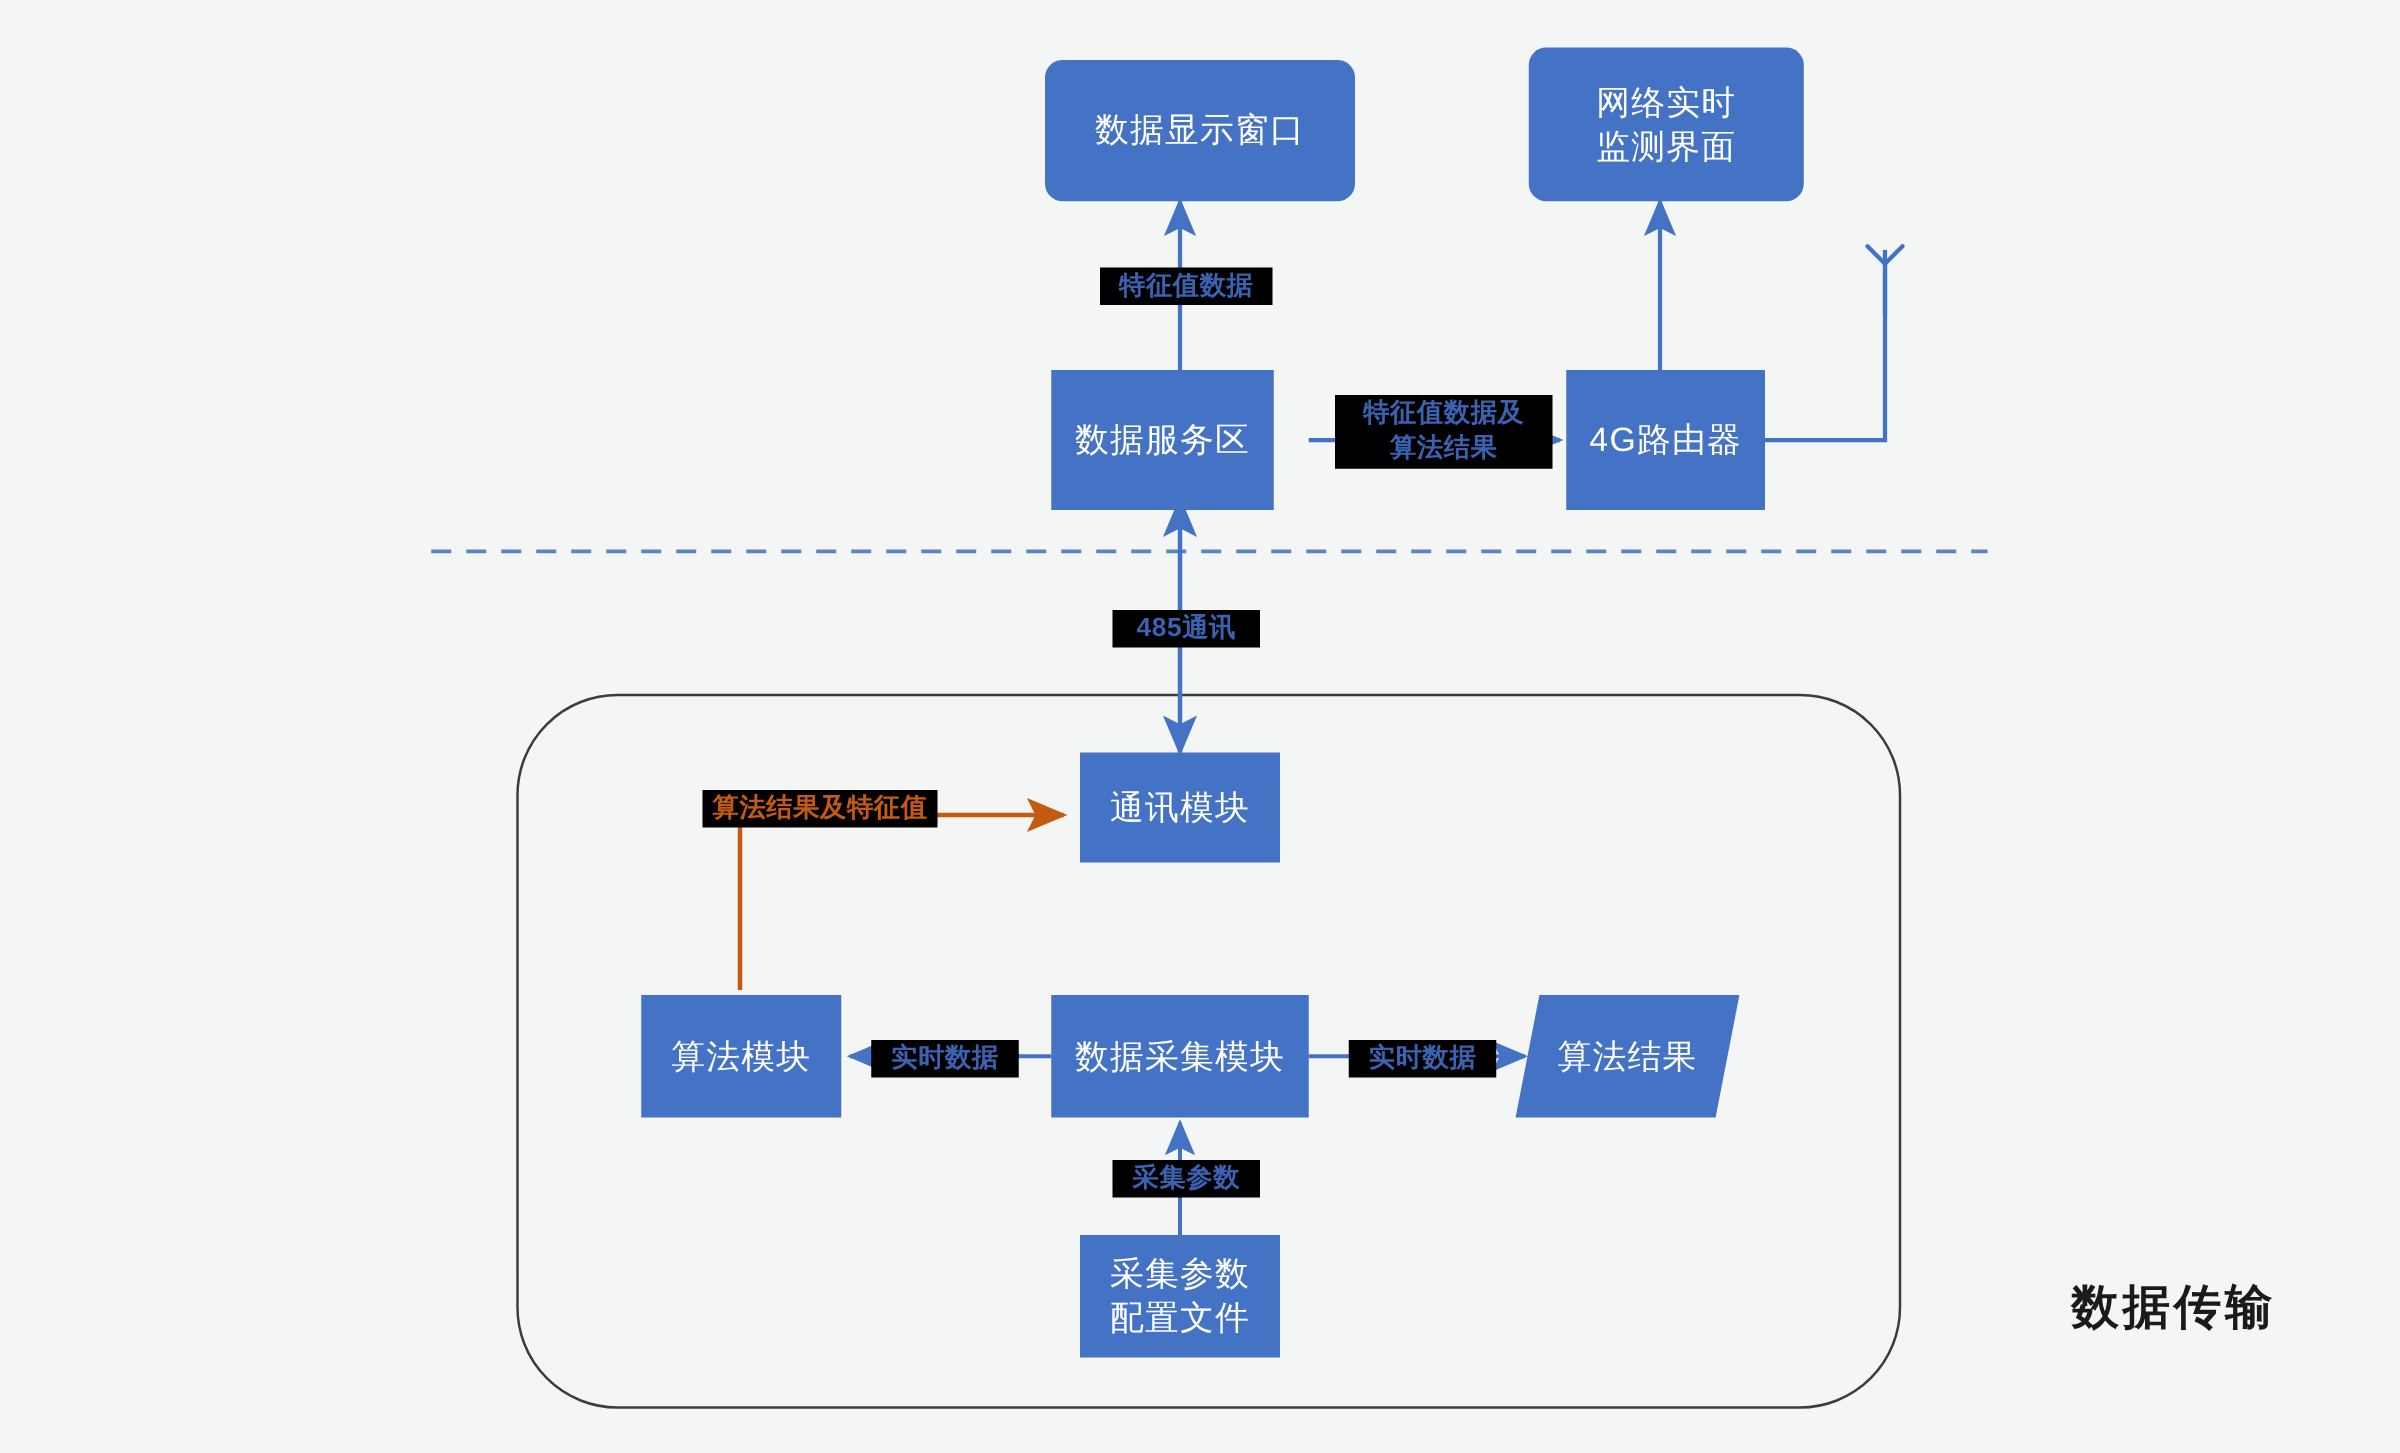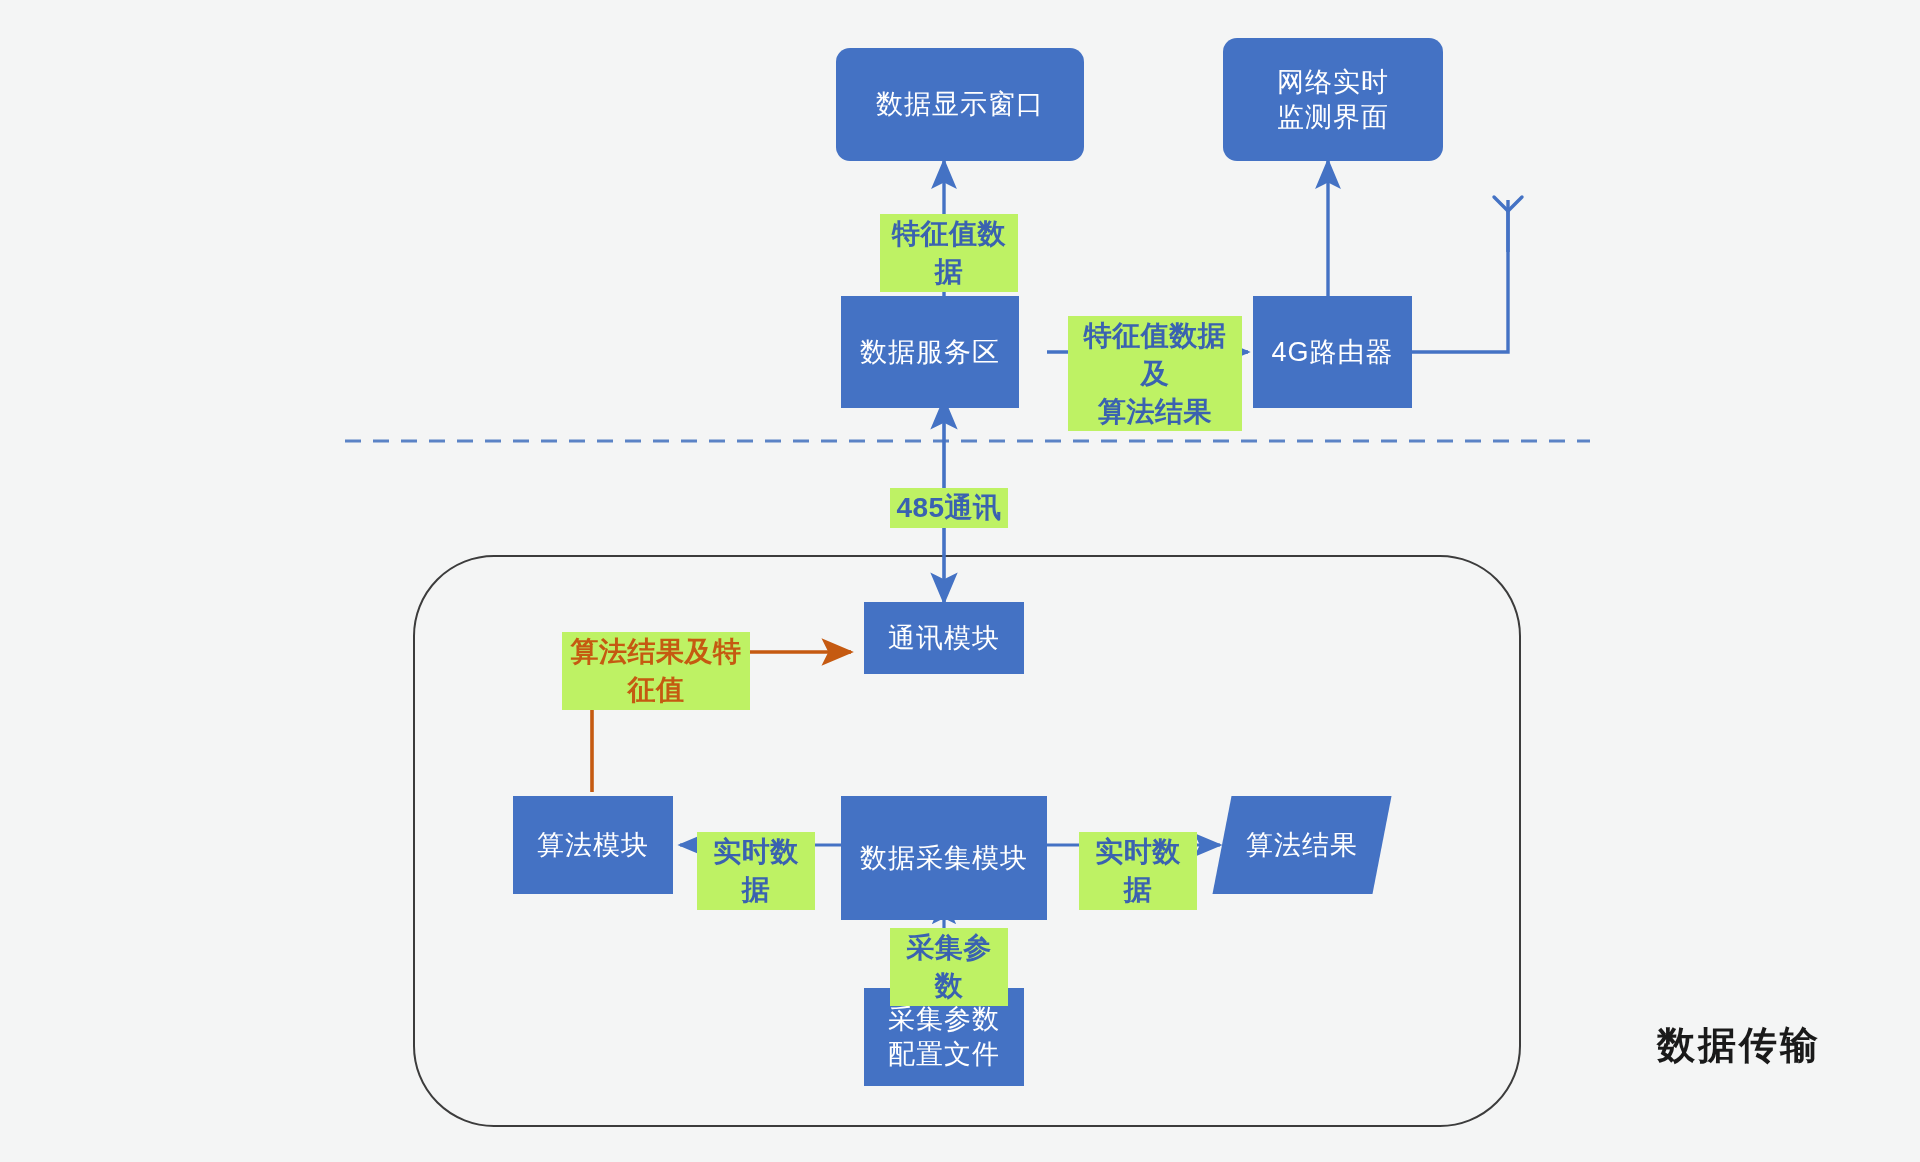--- a/index.html
+++ b/index.html
@@ -48,27 +48,27 @@
     left: 0; top: 0;
     width: 100%;
     height: 100%;
     background: #4472c4;
     transform: skewX(-11deg);
     z-index: -1;
   }
   .edge-label {
     position: absolute;
     color: #3a62b0;
-    font-size: 28px;
+    font-size: 21px;
     font-weight: bold;
     line-height: 1.35;
     letter-spacing: 0.5px;
     text-align: center;
     white-space: pre-line;
-    background: #bef264;
+    background: #000000;
     padding: 1px 5px;
     z-index: 4;
   }
   .edge-label.orange { color: #c55a11; }
   .corner-title {
     position: absolute;
     color: #1a1a1a;
     font-size: 38px;
     font-weight: bold;
     letter-spacing: 3px;
@@ -124,25 +124,25 @@
 
   <div class="node rounded" style="left:836px;top:48px;width:248px;height:113px;">数据显示窗口</div>
 
   <div class="node rounded" style="left:1223px;top:38px;width:220px;height:123px;">网络实时
 监测界面</div>
 
   <div class="node" style="left:841px;top:296px;width:178px;height:112px;">数据服务区</div>
 
   <div class="node" style="left:1253px;top:296px;width:159px;height:112px;">4G路由器</div>
 
-  <div class="node" style="left:864px;top:602px;width:160px;height:72px;">通讯模块</div>
+  <div class="node" style="left:864px;top:602px;width:160px;height:88px;">通讯模块</div>
 
   <div class="node" style="left:513px;top:796px;width:160px;height:98px;">算法模块</div>
 
-  <div class="node" style="left:841px;top:796px;width:206px;height:124px;">数据采集模块</div>
+  <div class="node" style="left:841px;top:796px;width:206px;height:98px;">数据采集模块</div>
 
   <div class="node para" style="left:1222px;top:796px;width:160px;height:98px;">
     <div class="para-shape"></div>
     <span>算法结果</span>
   </div>
 
   <div class="node" style="left:864px;top:988px;width:160px;height:98px;">采集参数
 配置文件</div>
 
   <div class="edge-label" style="left:880px;top:214px;width:128px;">特征值数据</div>

